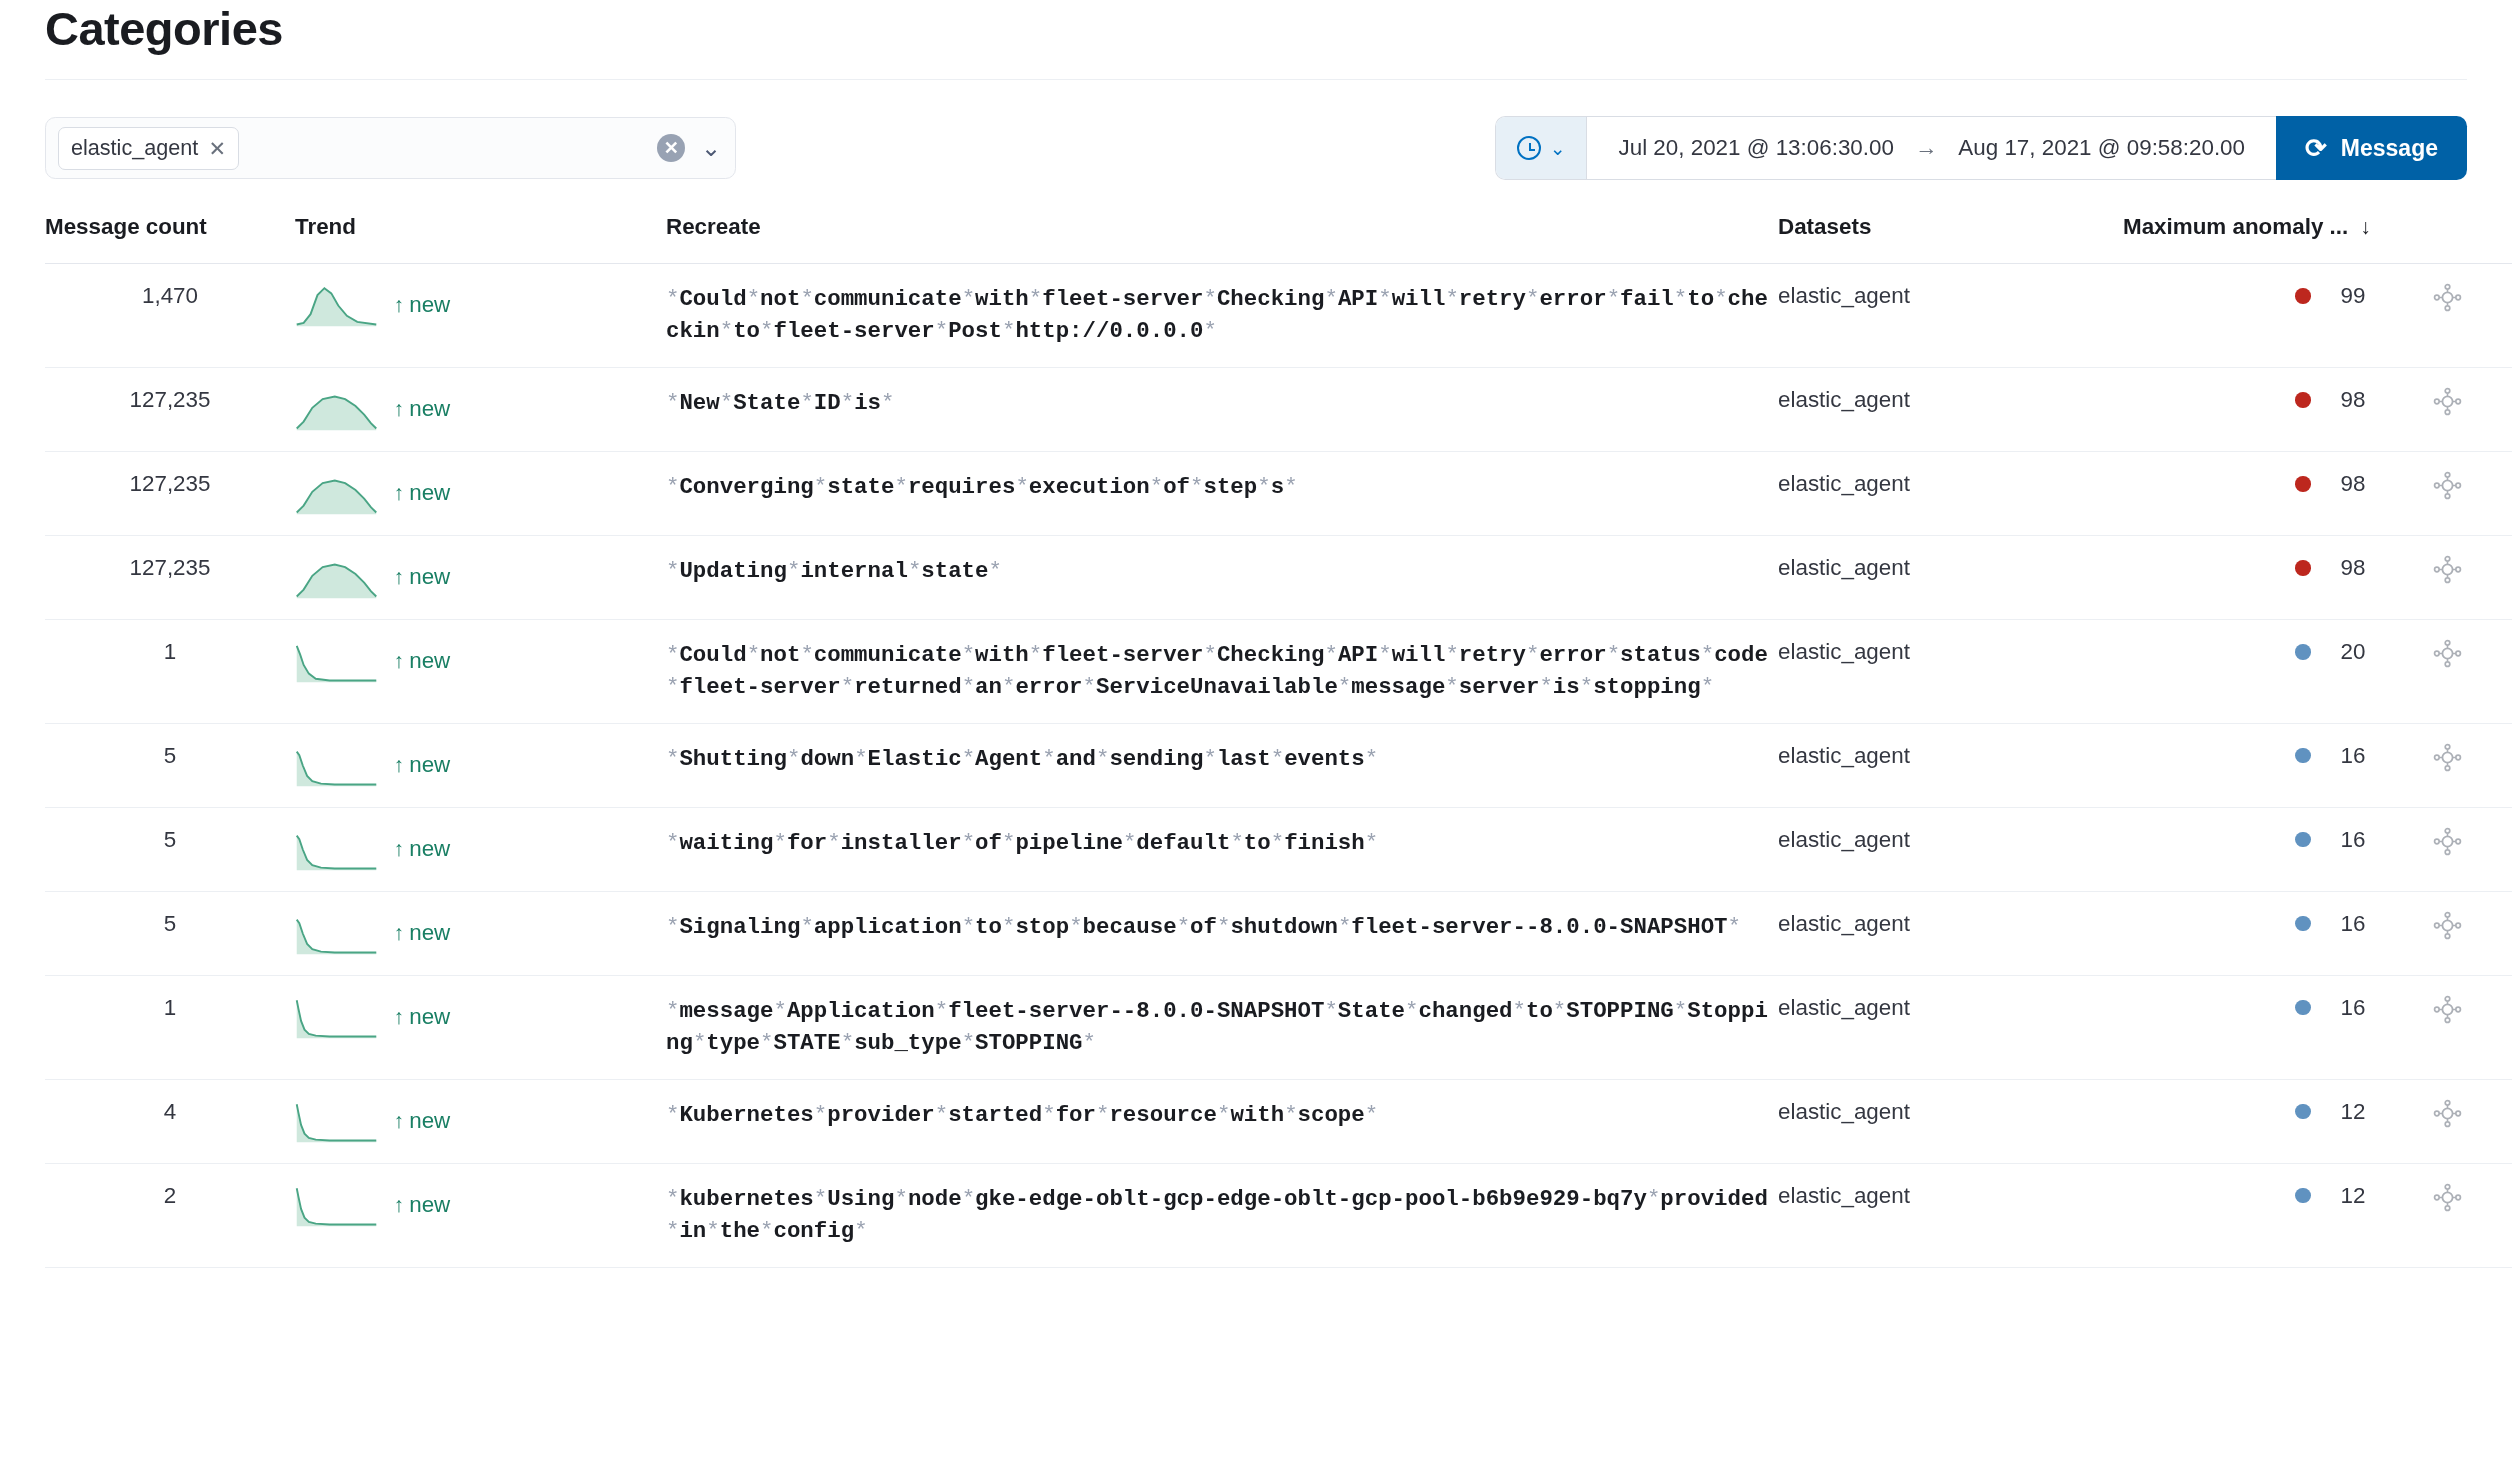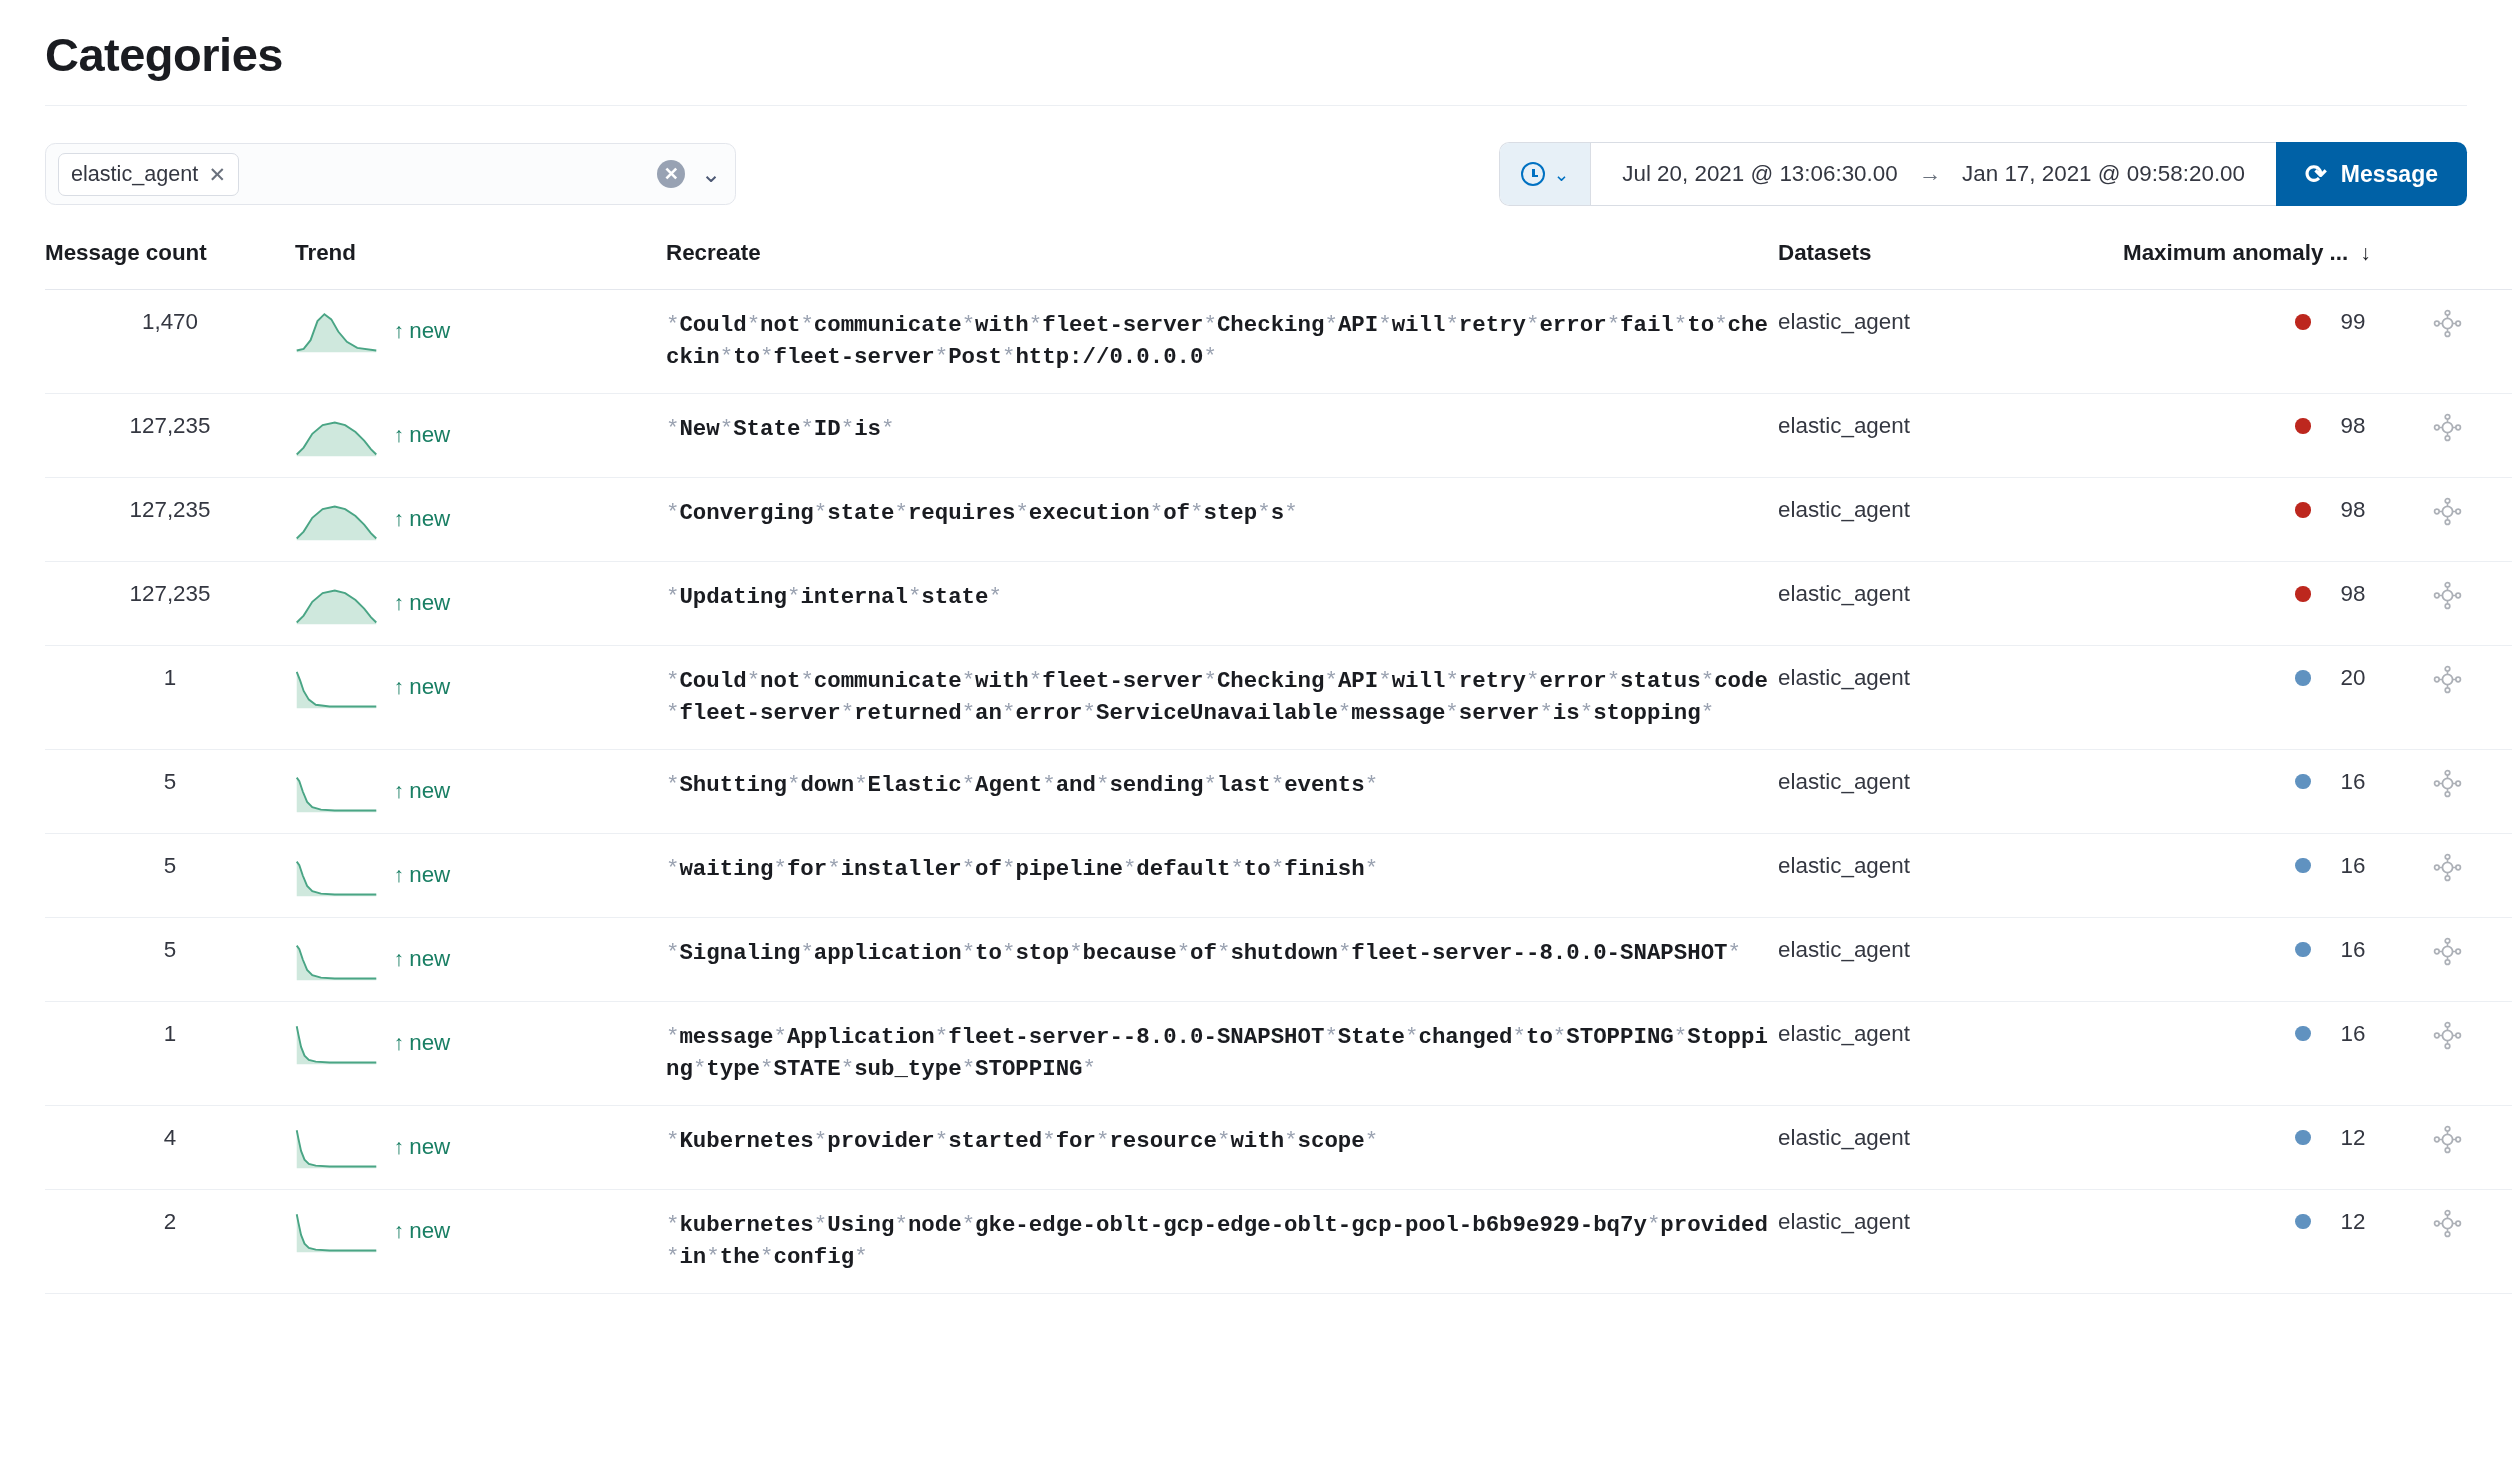--- a/index.html
+++ b/index.html
@@ -19,21 +19,20 @@
     width: 2512px;
     min-height: 1466px;
     padding: 0 45px;
     position: relative;
   }
   
   .header-row {
     display: flex;
     align-items: flex-start;
     justify-content: space-between;
-    padding-top: 26px;
     padding-bottom: 22.4px;
   }
   .page-title {
     font-size: 47px;
     line-height: 57px;
     font-weight: bold;
     letter-spacing: -0.5px;
     color: #1a1c21;
     margin: 0;
   }
@@ -289,21 +288,21 @@
 
     <div class="time-area">
       <div class="time-bar">
         <div class="time-quick">
           <span class="clock-icon"></span>
           <span class="mini-chev">⌄</span>
         </div>
         <div class="time-range">
           <span>Jul 20, 2021 @ 13:06:30.00</span>
           <span class="arrow-r">→</span>
-          <span>Jan 17, 2021 @ 09:58:20.00</span>
+          <span>Aug 17, 2021 @ 09:58:20.00</span>
         </div>
       </div>
       <button class="refresh-btn">
         <span class="refresh-glyph">⟳</span>
         <span>Message</span>
       </button>
     </div>
 
   </div>
 

